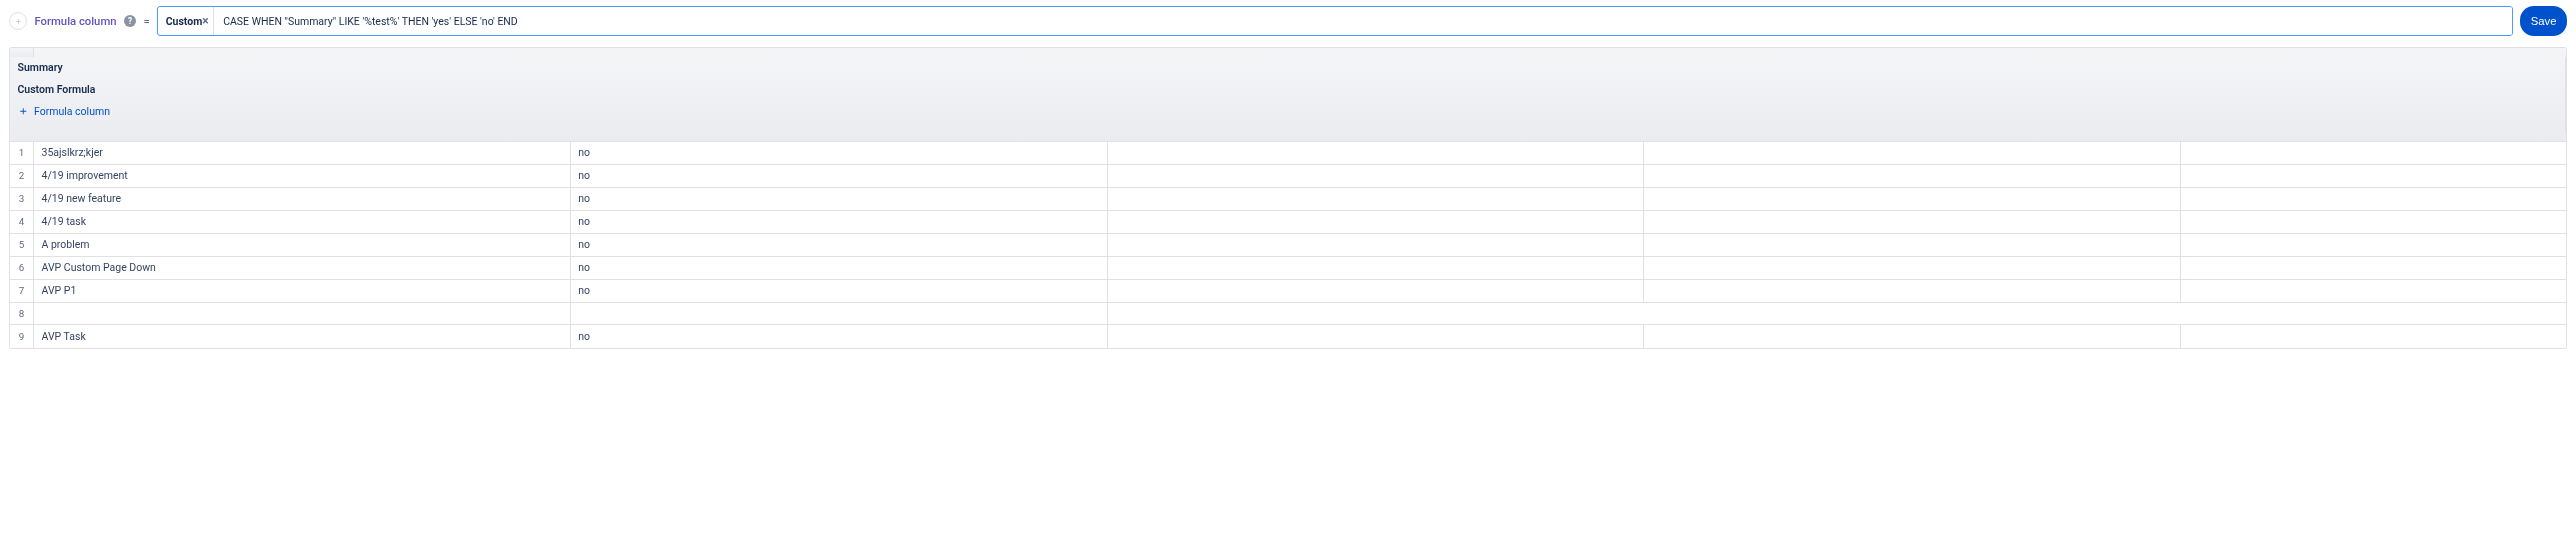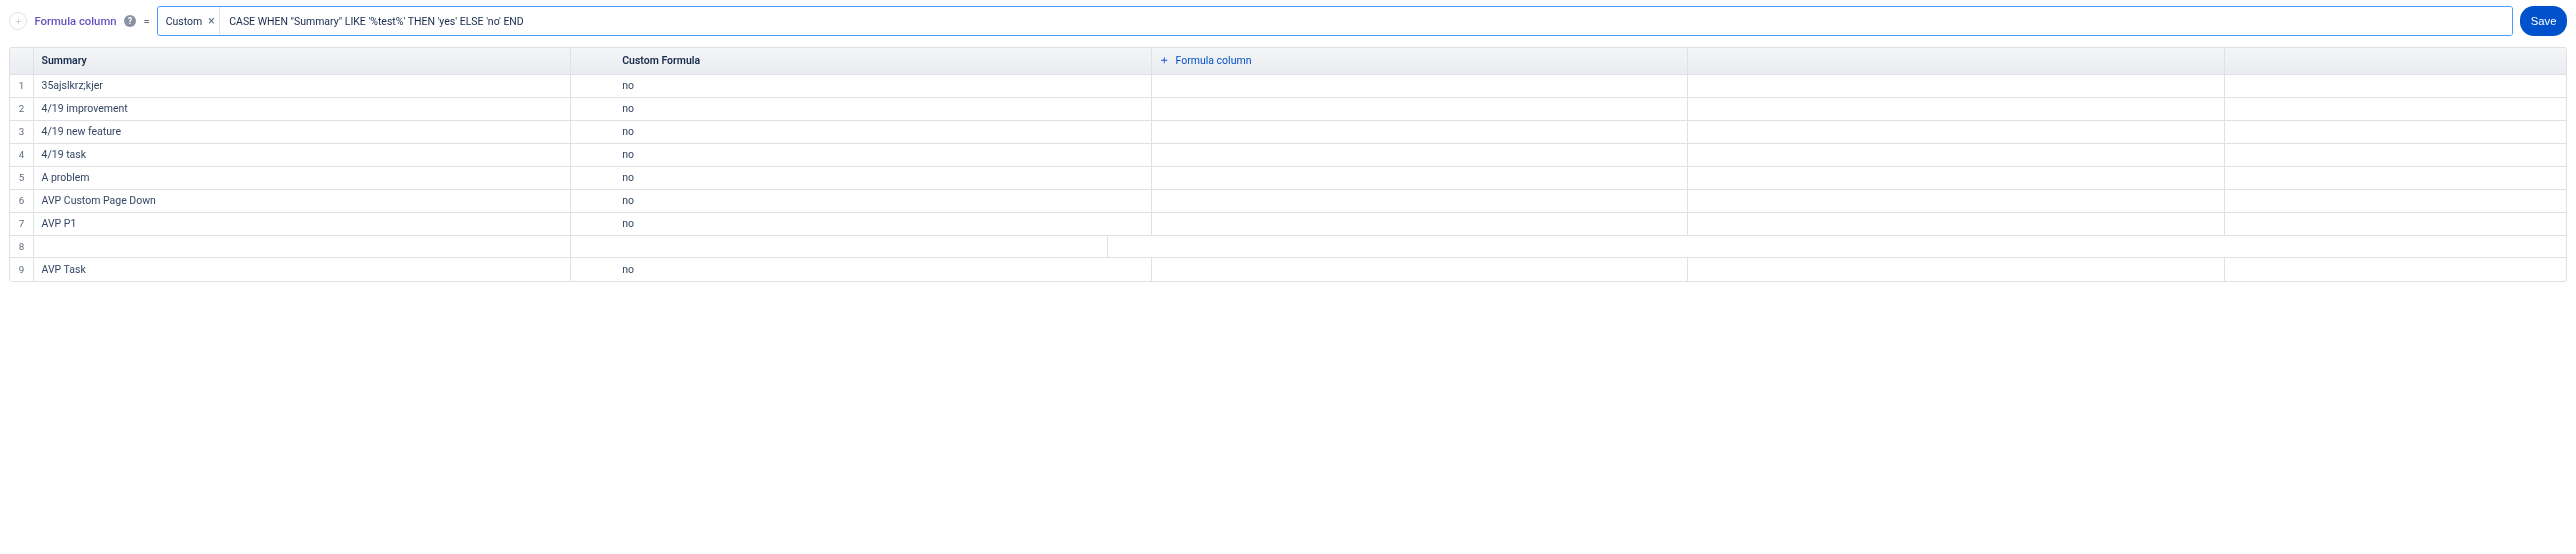--- a/index.html
+++ b/index.html
@@ -65,23 +65,23 @@
   }
   .chip-well {
     display: flex;
     align-items: center;
     padding: 0 4.5px 0 7.5px;
     border-right: 0.8px solid #DFE1E6;
   }
   .chip {
     display: flex;
     align-items: center;
-    gap: 6px;
-    color: #172B4D;
-    font-size: 10.5px;
+    color: #172B4D;
+    font-size: 10.5px;
+    font-weight: bold;
   }
   .chip-close {
     color: #5E6C84;
     cursor: pointer;
     font-size: 12px;
     line-height: 1;
   }
   .formula-input {
     flex: 1;
     border: none;
@@ -114,37 +114,38 @@
     display: flex;
     border-bottom: 0.8px solid #DFE1E6;
     min-height: 22.6px;
   }
   .row:last-child { border-bottom: none; }
   .header-row {
     background: linear-gradient(#F4F5F7, #EBECF0);
     font-weight: 600;
     color: #172B4D;
     min-height: 27px;
+    flex-direction: column;
   }
   .cell {
     padding: 4.5px 7.5px;
     border-right: 0.8px solid #DFE1E6;
     display: flex;
     align-items: center;
     font-size: 10.5px;
     color: #344563;
     overflow: hidden;
     white-space: nowrap;
   }
   .header-row .cell { color: #172B4D; }
   .cell:last-child { border-right: none; }
   .col-num   { width: 24px; justify-content: center; color: #5E6C84; font-size: 9.8px; background:#fff}
   .header-row .col-num { background: linear-gradient(#F4F5F7,#EBECF0); }
   .col-summary { flex: 0 0 21%; }
-  .col-custom  { flex: 0 0 21%; margin-left: 44px; }
+  .col-custom  { flex: 0 0 21%; }
   .col-formula { flex: 0 0 21%; }
   .col-empty1  { flex: 0 0 21%; }
   .col-empty2  { flex: 1; }
 
   .formula-col-btn {
     display: flex;
     align-items: center;
     gap: 6px;
     color: #0052CC;
     cursor: pointer;

